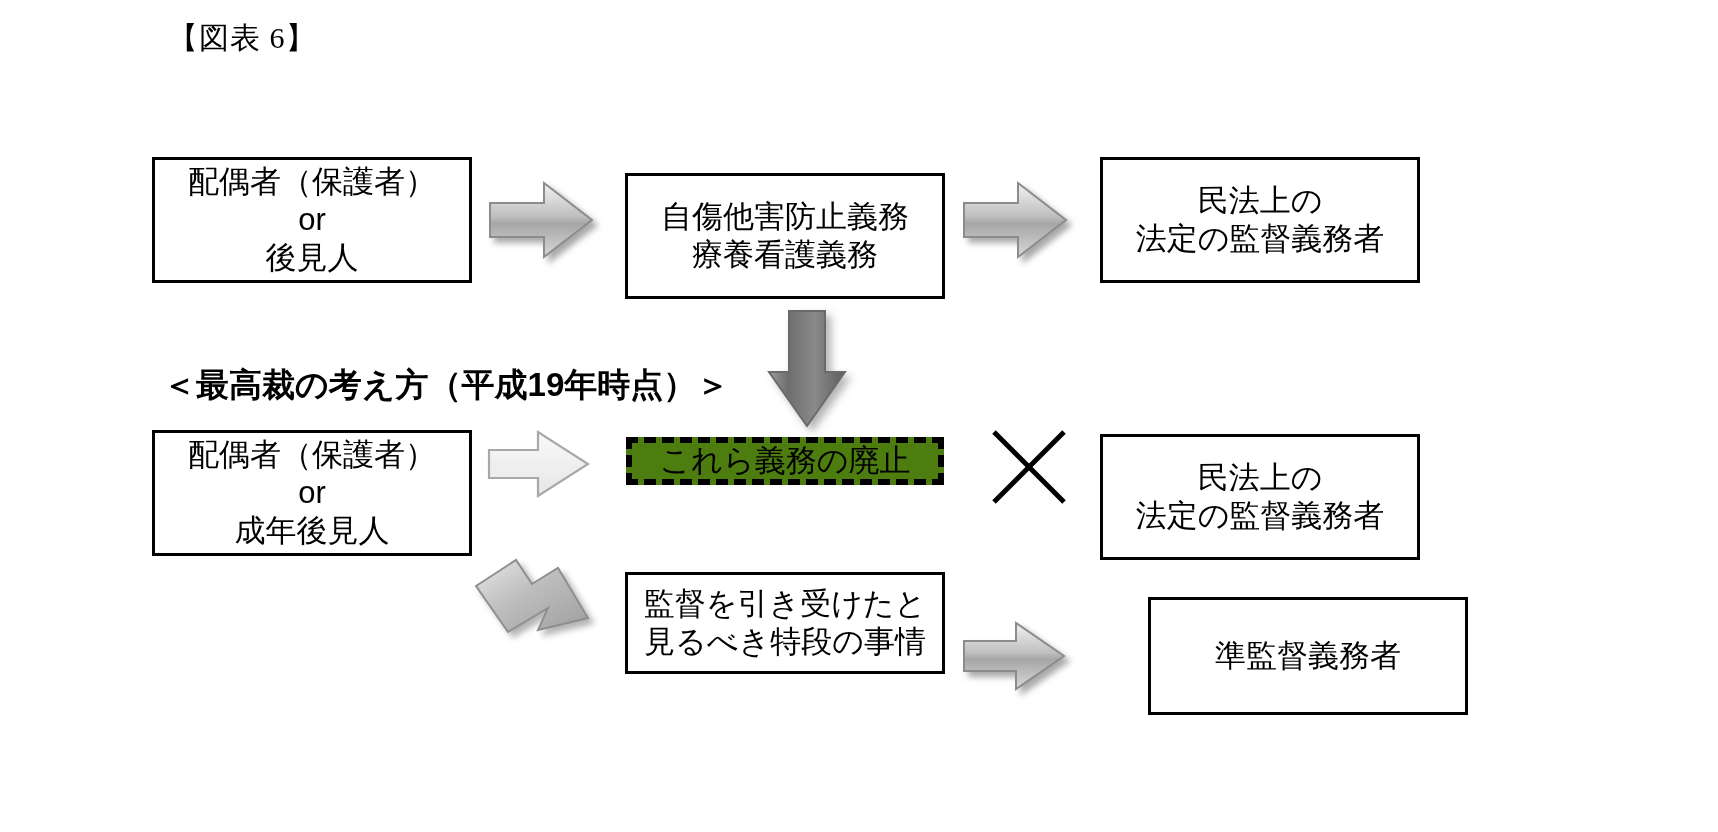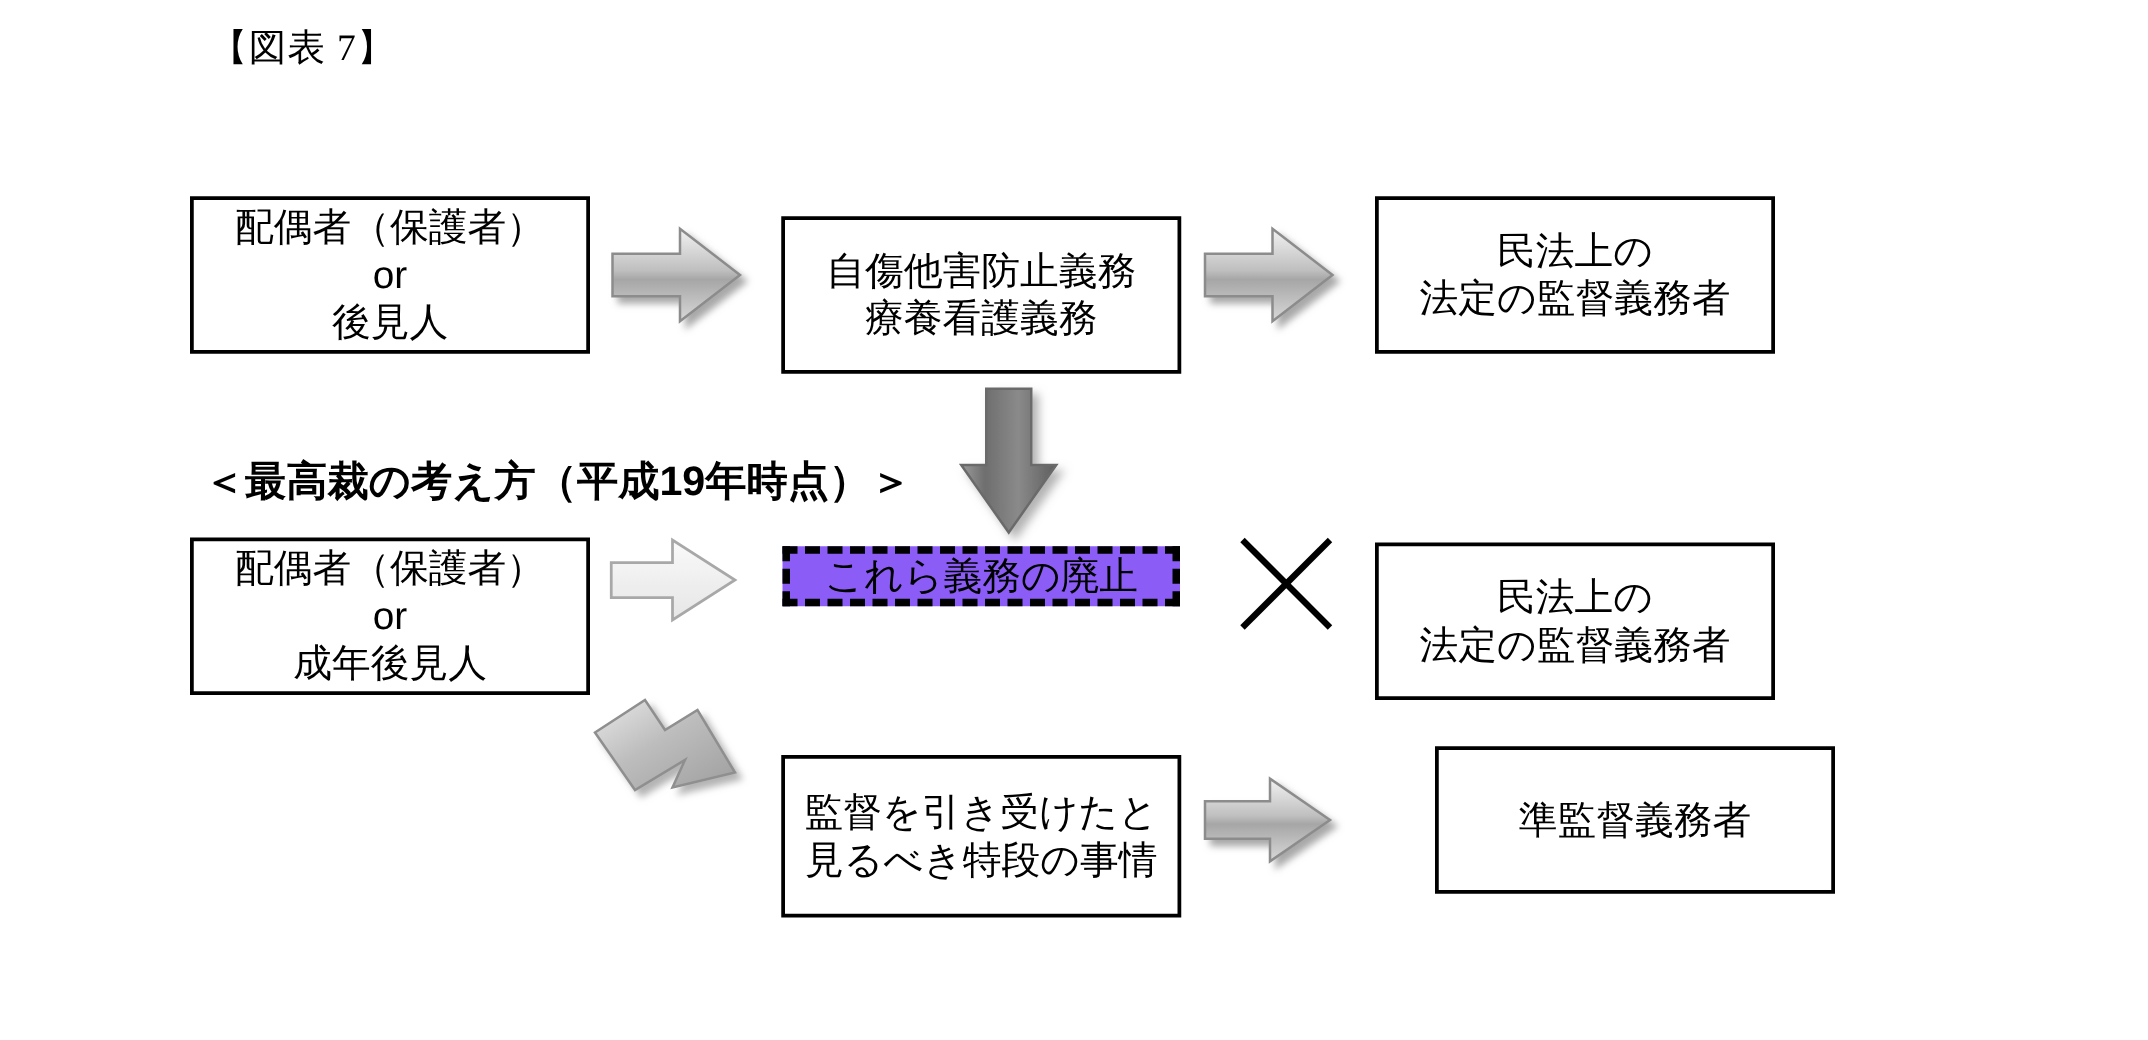--- a/index.html
+++ b/index.html
@@ -57,38 +57,38 @@
     line-height: 1.22;
     font-family: "Liberation Sans", "DejaVu Sans", sans-serif;
     text-align: center;
     white-space: nowrap;
   }
   .box .line { display: block; }
 
   .box-dashed {
     position: absolute;
     border: 6px dashed #000000;
-    background: #8b5cf6;
+    background: #4d7c0f;
     box-sizing: border-box;
     display: flex;
     align-items: center;
     justify-content: center;
     font-size: 31px;
     font-family: "Liberation Sans", "DejaVu Sans", sans-serif;
     white-space: nowrap;
   }
 
   
   #box-guardian-1   { left: 152px;  top: 157px; width: 320px; height: 126px; }
   #box-duty         { left: 625px;  top: 157px; width: 320px; height: 126px; margin-top: 16px; }
   #box-legal-1      { left: 1100px; top: 157px; width: 320px; height: 126px; }
   #box-guardian-2   { left: 152px;  top: 430px; width: 320px; height: 126px; }
   #box-abolish      { left: 626px;  top: 437px; width: 318px; height: 48px;  }
   #box-legal-2      { left: 1100px; top: 434px; width: 320px; height: 126px; }
-  #box-special      { left: 625px;  top: 604px; width: 320px; height: 130px; }
+  #box-special      { left: 625px;  top: 572px; width: 320px; height: 102px; }
   #box-quasi        { left: 1100px; top: 597px; width: 320px; height: 118px; margin-left: 48px; }
 
   
   .arrow { position: absolute; }
   .arrow svg { display: block; overflow: visible; }
 
   #arrow-r1 { left: 488px;  top: 177px; width: 110px; height: 86px; }
   #arrow-r2 { left: 962px;  top: 177px; width: 110px; height: 86px; }
   #arrow-down-big { left: 765px; top: 308px; width: 84px; height: 122px; }
   #arrow-faded { left: 486px;  top: 428px; width: 110px; height: 72px; }
@@ -103,21 +103,21 @@
     width: 86px;
     height: 86px;
   }
   #x-mark svg { display: block; }
 </style>
 </head>
 <body>
 
 <div class="canvas">
 
-  <div class="fig-label">【図表 7】</div>
+  <div class="fig-label">【図表 6】</div>
 
 
   <div class="box" id="box-guardian-1">
     <span class="line">配偶者（保護者）</span>
     <span class="line">or</span>
     <span class="line">後見人</span>
   </div>
 
   <div class="arrow" id="arrow-r1">
     <svg width="110" height="86" viewBox="0 0 110 86">

